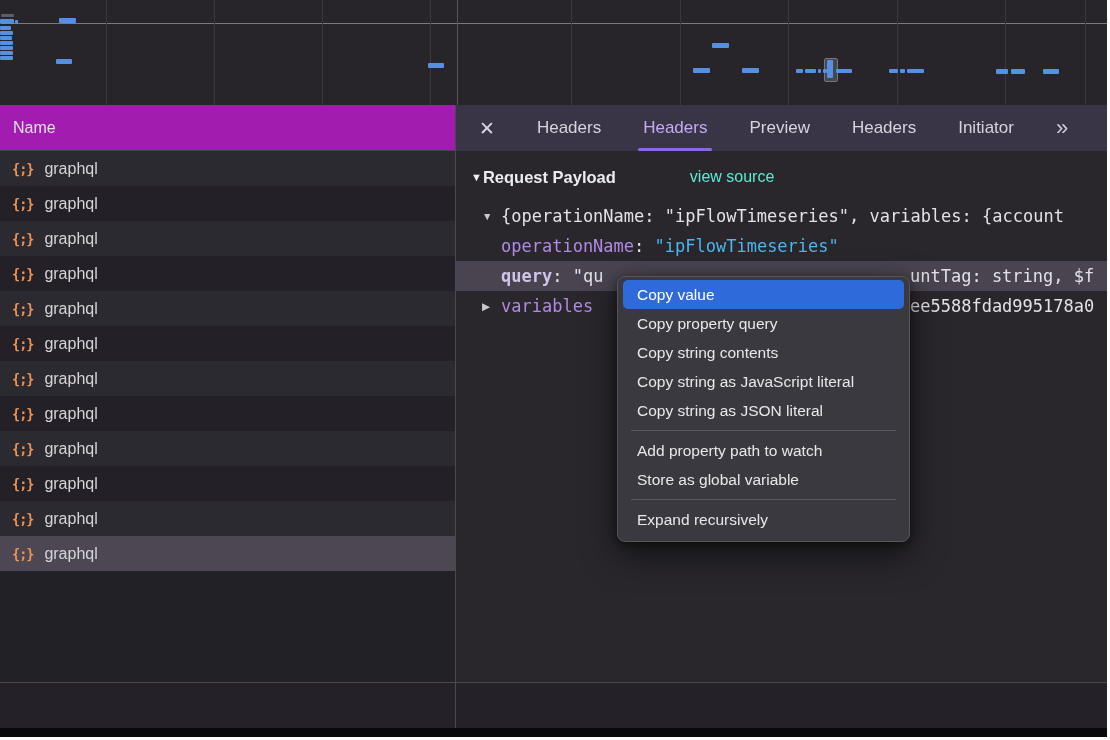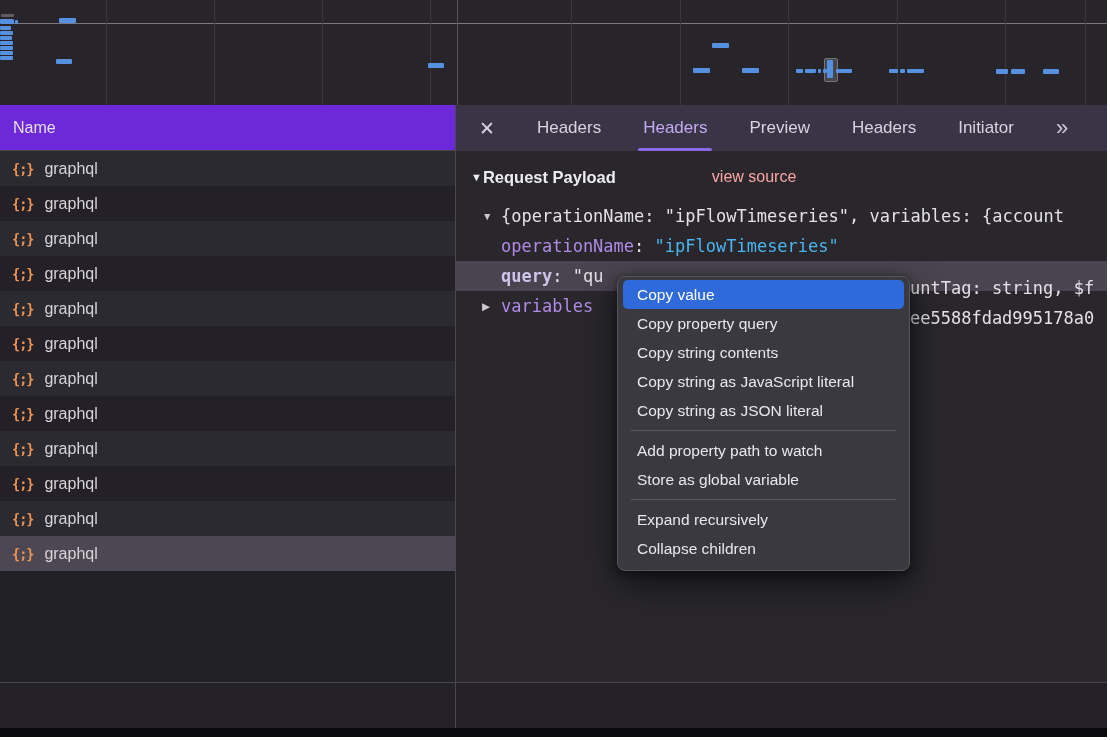--- a/index.html
+++ b/index.html
@@ -10,21 +10,21 @@
   
   .overview{position:absolute;left:0;top:0;width:1107px;height:105px;background:#272529;border-bottom:2px solid #1c1b1f;}
   .ov-grid{position:absolute;top:0;bottom:0;width:1px;background:#3a383d;}
   .ov-grid.bright{background:#55535a;}
   .ov-hline{position:absolute;left:13px;right:0;top:23px;height:1px;background:#7b797f;}
   .ov-bar{position:absolute;background:#5591e0;border-radius:1px;}
   .ov-selbox{position:absolute;background:#47464b;border:1px solid #77757b;border-radius:2px;}
 
   
   .left-panel{position:absolute;left:0;top:105px;width:455px;height:577px;background:#222126;}
-  .name-header{height:45px;line-height:45px;background:#6d28d9;border-bottom:1px solid #47454b;
+  .name-header{height:45px;line-height:45px;background:#a21caf;border-bottom:1px solid #47454b;
                color:#e2e0e5;font-size:16px;font-weight:500;padding-left:13px;}
   .req-row{height:35px;display:flex;align-items:center;padding-left:12px;color:#d6d4d9;font-size:16px;}
   .req-row.odd{background:#2b2a30;}
   .req-row.even{background:#232127;}
   .req-row.selected{background:#4c4752;}
   .req-icon{font-family:"DejaVu Sans Mono",monospace;font-size:13.5px;font-weight:bold;color:#ed9454;
             letter-spacing:-1px;margin-right:11px;}
 
   
   .vsplit{position:absolute;left:455px;top:105px;width:1px;height:623px;background:#4a484e;z-index:3;}
@@ -35,31 +35,31 @@
   .tab{height:100%;display:flex;align-items:center;position:relative;cursor:default;white-space:nowrap;}
   .tab.selected{color:#c3abf2;}
   .tab.selected::after{content:"";position:absolute;left:-5px;right:-5px;bottom:0;height:3px;background:#8a68e8;border-radius:2px;}
   .close-x{font-size:19px;color:#d8d3de;}
   .more-tabs{font-size:22px;color:#cfc9da;letter-spacing:-2px;}
 
   .payload{position:absolute;left:0;right:0;top:46px;bottom:0;}
   .section-header{margin-top:13px;height:26px;display:flex;align-items:center;padding-left:15px;}
   .sec-tri{color:#ecebef;font-size:11px;margin-right:1px;}
   .sec-title{color:#ecebef;font-size:16.5px;font-weight:700;}
-  .view-src{color:#fca5a5;font-size:16px;margin-left:96px;}
+  .view-src{color:#5eead4;font-size:16px;margin-left:74px;}
 
   .tree{margin-top:11px;font-family:"DejaVu Sans Mono",monospace;font-size:17px;color:#e3e1e6;}
   .tree-row{position:relative;height:30px;line-height:30px;white-space:nowrap;padding-left:45px;}
   .tree-row.selected{background:#49444f;}
   .row-tri{position:absolute;left:26px;top:0;font-size:10.5px;color:#cac7cf;font-family:"Liberation Sans",sans-serif;}
   .key{color:#b08ae6;text-align:center;}
   .key-light{color:#cfc3ea;font-weight:bold;}
   .str{color:#4ab5f0;}
   .white{color:#e3e1e6;}
-  .frag{position:absolute;left:454px;top:12px;}
+  .frag{position:absolute;left:454px;top:0;}
 
   
   .context-menu{position:absolute;left:617px;top:276px;width:291px;background:#3a393f;border:1px solid #56555b;
                 border-radius:8px;box-shadow:0 12px 34px rgba(0,0,0,.6),0 2px 8px rgba(0,0,0,.45);
                 padding:3px 0 7px 0;z-index:10;font-size:15.5px;color:#e9e7ec;}
   .menu-item{height:29px;line-height:29px;margin:0 5px;padding-left:14px;border-radius:5px;white-space:nowrap;}
   .menu-item.highlighted{background:#2e6ada;color:#ffffff;}
   .menu-sep{height:1px;background:#5a595f;margin:5px 13px;}
 
   
@@ -217,19 +217,18 @@
         <div class="menu-item highlighted">Copy value</div>
         <div class="menu-item">Copy property query</div>
         <div class="menu-item">Copy string contents</div>
         <div class="menu-item">Copy string as JavaScript literal</div>
         <div class="menu-item">Copy string as JSON literal</div>
         <div class="menu-sep"></div>
         <div class="menu-item">Add property path to watch</div>
         <div class="menu-item">Store as global variable</div>
         <div class="menu-sep"></div>
         <div class="menu-item">Expand recursively</div>
-        <div class="menu-item">Collapse children</div>
       </div>
 
     <div class="footer"></div>
     <div class="black-bar"></div>
   </div>
 </div>
 
 </body></html>

